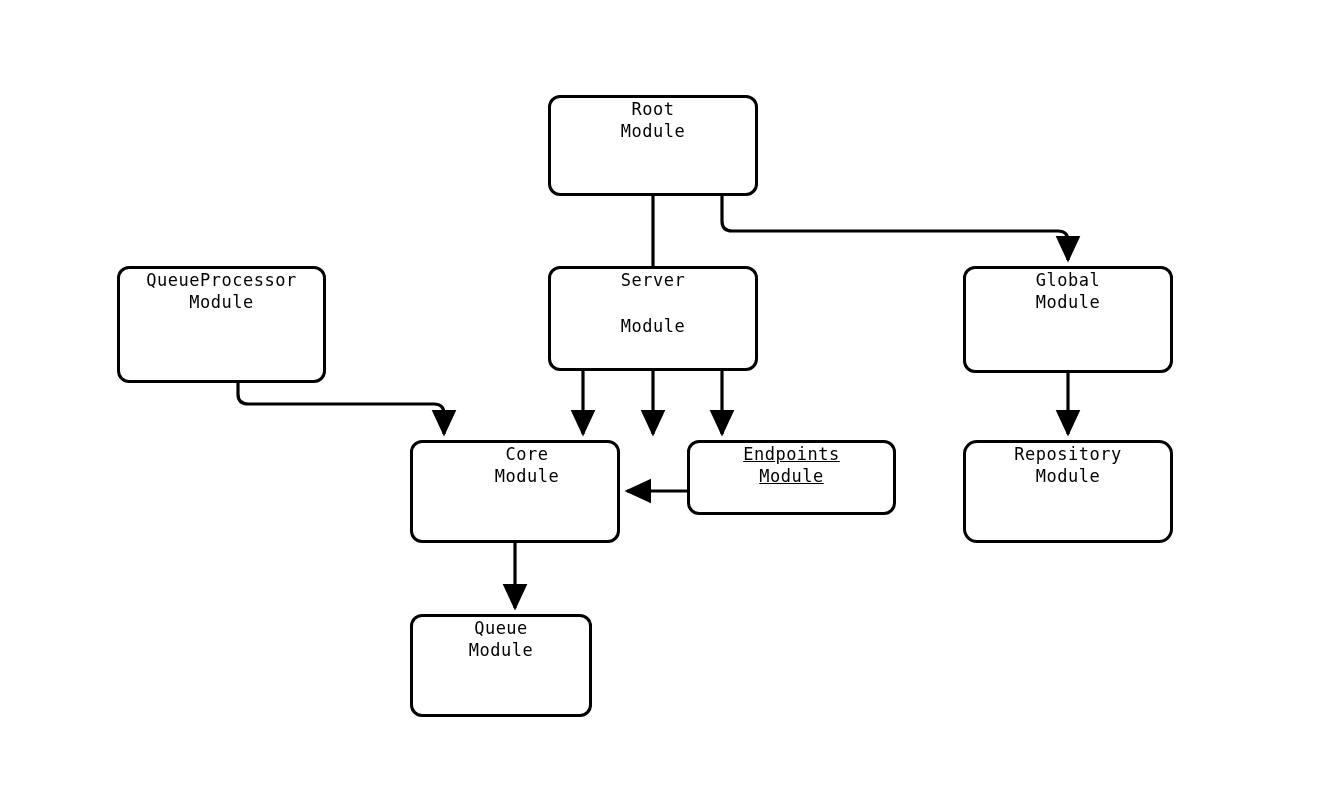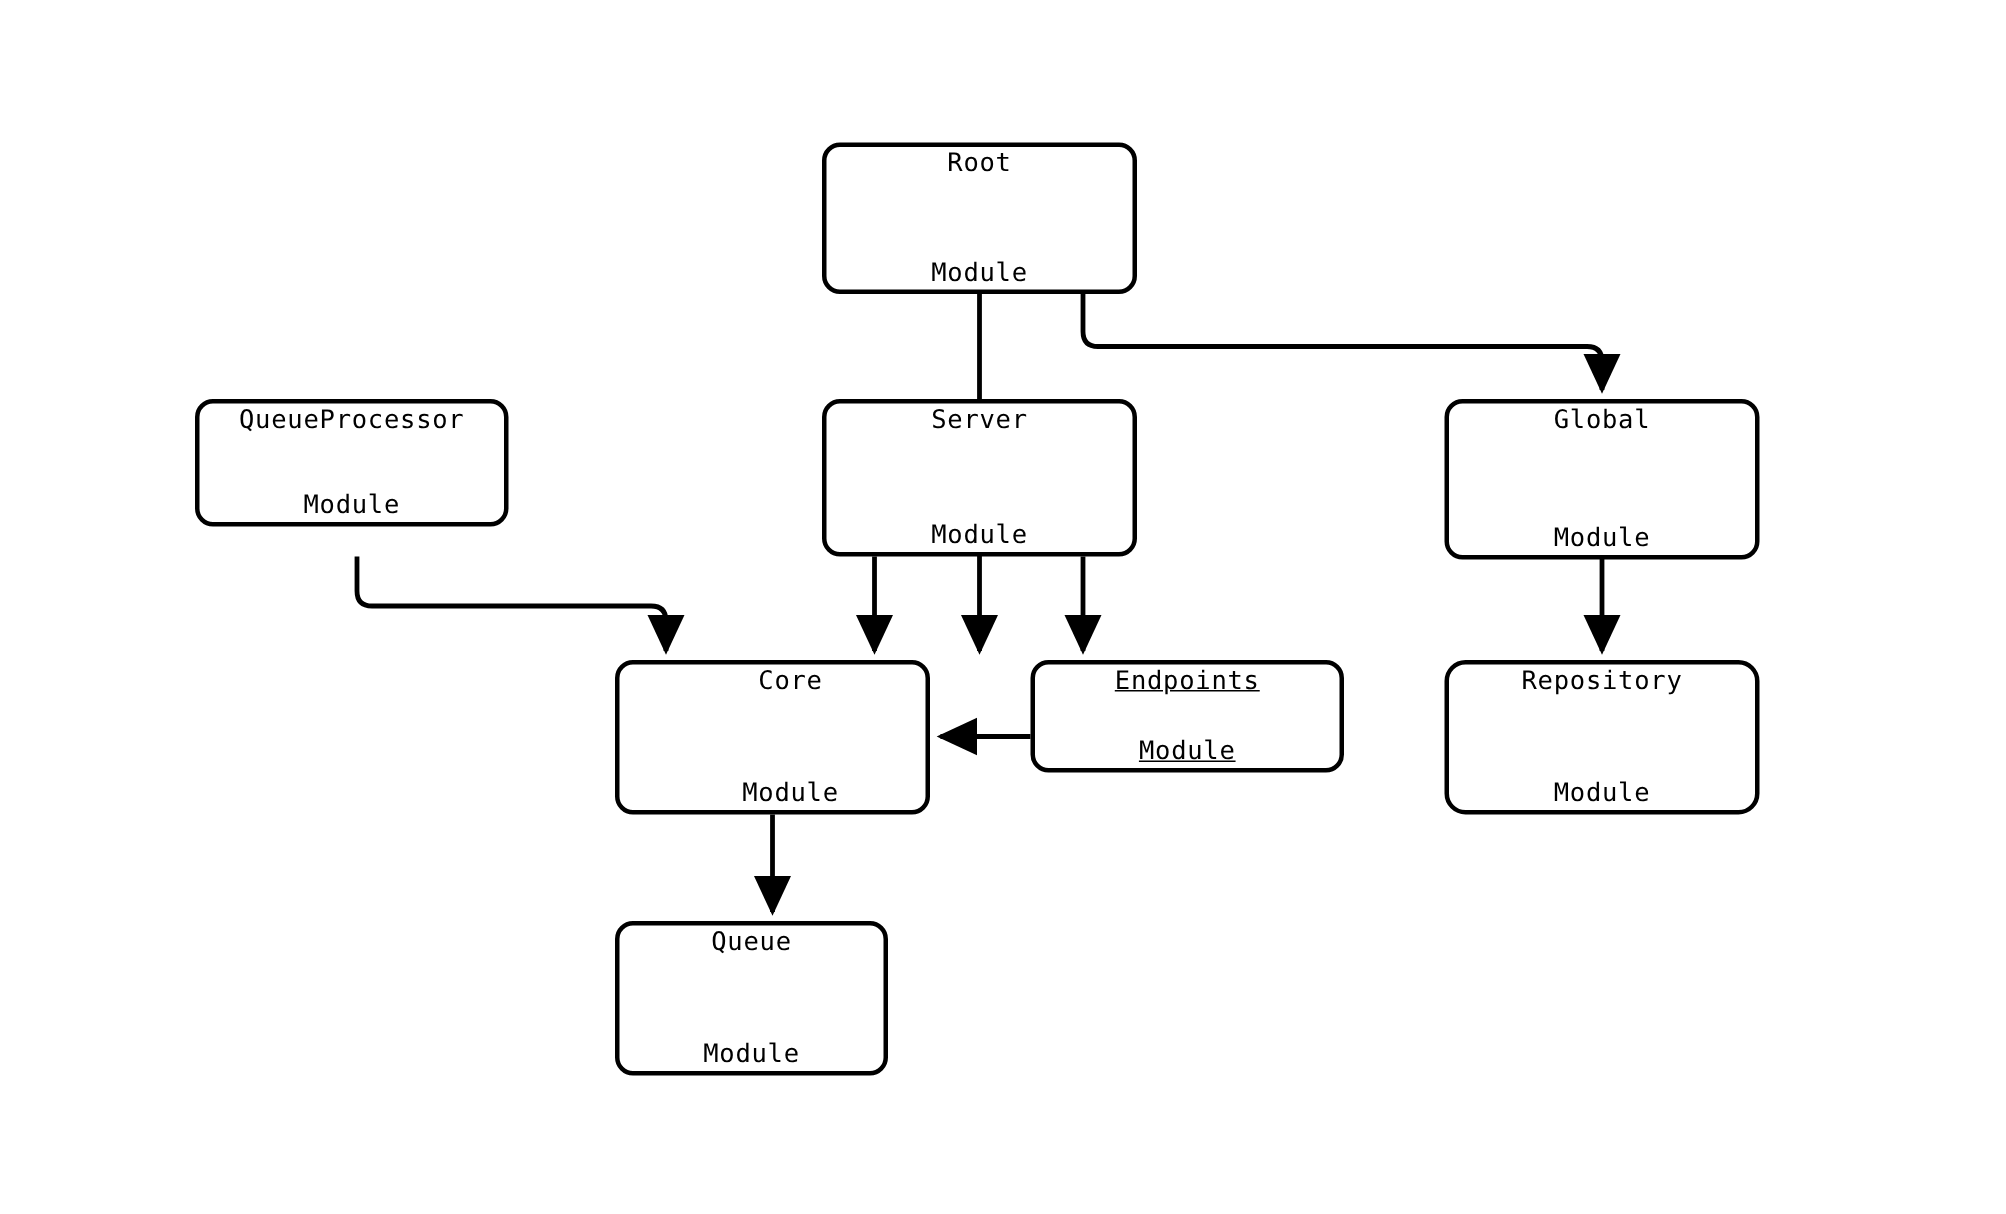--- a/index.html
+++ b/index.html
@@ -24,21 +24,21 @@
   }
   .node {
     position: absolute;
     box-sizing: border-box;
     background: #ffffff;
     border: 3px solid #000000;
     border-radius: 12px;
     display: flex;
     flex-direction: column;
     align-items: center;
-    justify-content: space-between;
+    justify-content: flex-start;
     z-index: 2;
   }
   .node-label {
     font-family: "DejaVu Sans Mono", "Liberation Mono", monospace;
     font-size: 17px;
     line-height: 22px;
     color: #000000;
     text-align: center;
     letter-spacing: 0.5px;
     white-space: pre;
@@ -75,26 +75,26 @@
 
       <path d="M 1068 371 L 1068 434" marker-end="url(#arrowhead)"></path>
     </g>
   </svg>
 
   <div class="node" style="left:548px; top:95px; width:210px; height:101px;">
     <div class="node-label">Root</div>
     <div class="node-label">Module</div>
   </div>
 
-  <div class="node" style="left:130px; top:266px; width:209px; height:85px;gap:32px;">
+  <div class="node" style="left:117px; top:266px; width:209px; height:117px;">
     <div class="node-label">QueueProcessor</div>
     <div class="node-label">Module</div>
   </div>
 
-  <div class="node" style="left:548px; top:266px; width:210px; height:105px;">
+  <div class="node" style="left:548px; top:266px; width:210px; height:105px;gap:24px;">
     <div class="node-label">Server</div>
     <div class="node-label">Module</div>
   </div>
 
   <div class="node" style="left:963px; top:266px; width:210px; height:107px;">
     <div class="node-label">Global</div>
     <div class="node-label">Module</div>
   </div>
 
   <div class="node" style="left:410px; top:440px; width:210px; height:103px;padding-left:24px;">

